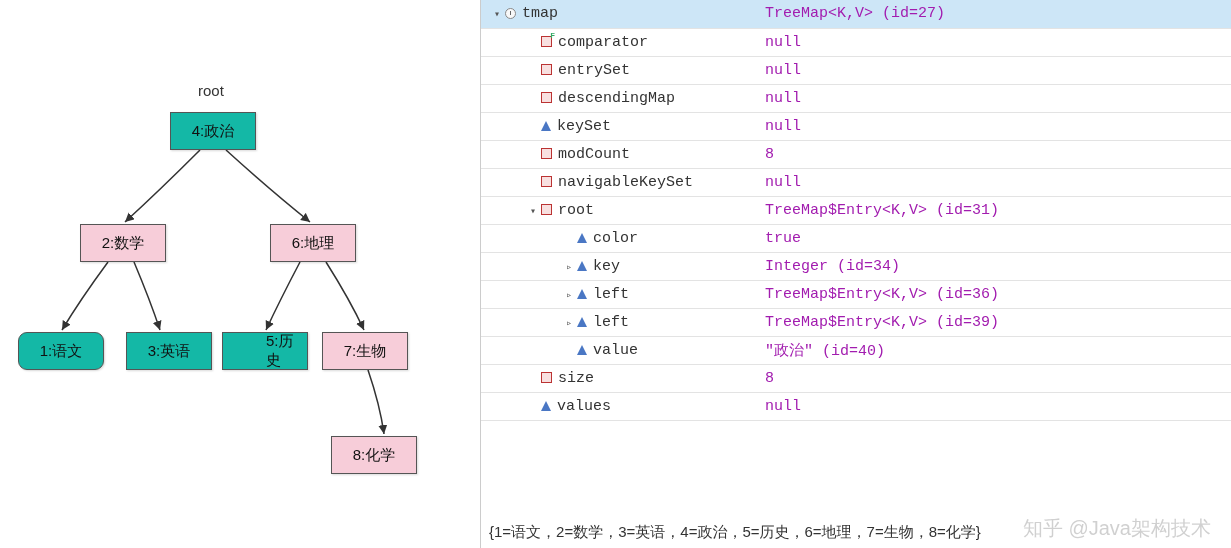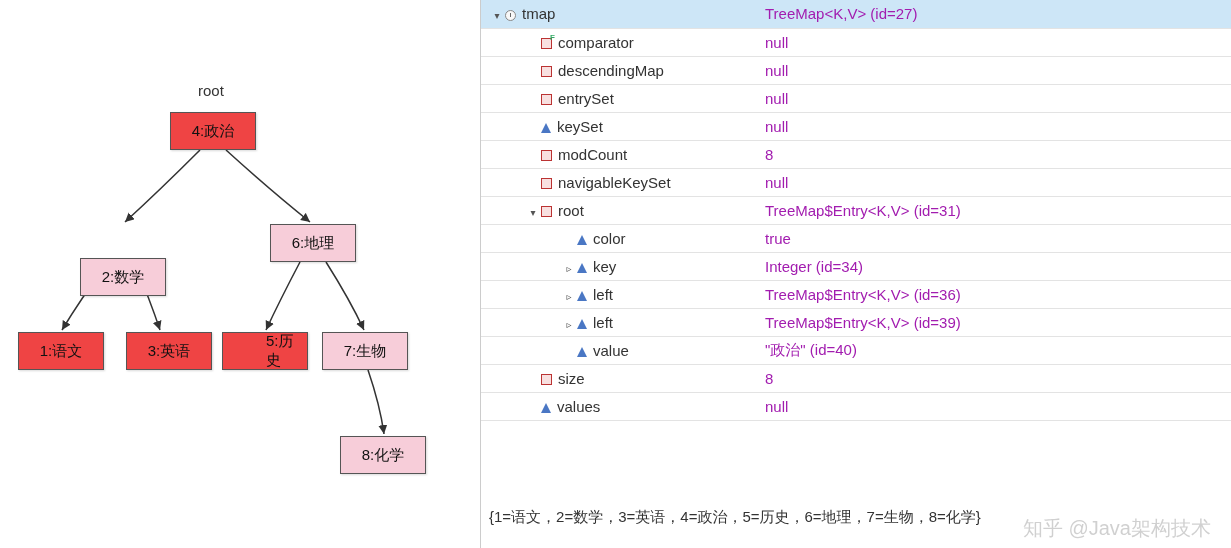--- a/index.html
+++ b/index.html
@@ -36,39 +36,40 @@
     width: 86px;
     height: 38px;
     border: 1px solid #555;
     display: flex;
     align-items: center;
     justify-content: center;
     font-size: 15px;
     color: #222;
     box-shadow: 1px 1px 2px rgba(0,0,0,0.15);
   }
-  .node.gray { background: #ef4444; color: #111; }
+  .node.gray { background: #14b8a6; color: #111; }
   .node.pink { background: #f7cdd9; color: #111; }
   svg.edges {
     position: absolute;
     top: 0; left: 0;
     width: 480px; height: 520px;
     pointer-events: none;
   }
   
   .vars-panel {
     flex: 1;
     border-left: 1px solid #ccc;
     position: relative;
     background: #fff;
   }
   .vars-table {
     width: 100%;
     border-collapse: collapse;
     font-size: 15px;
+    font-family: Liberation Mono, monospace;
   }
   .vars-table tr {
     border-bottom: 1px solid #e3e3e3;
     height: 28px;
   }
   .vars-table tr.selected {
     background: #cde6f7;
   }
   .vars-table td {
     padding: 3px 4px;
@@ -126,21 +127,21 @@
   }
   .icon.tri {
     width: 0; height: 0;
     border-left: 5px solid transparent;
     border-right: 5px solid transparent;
     border-bottom: 10px solid #4a77c4;
     background: none;
   }
   .footer-line {
     position: absolute;
-    bottom: 21px;
+    bottom: 6px;
     left: 8px;
     right: 8px;
     font-size: 15px;
     color: #333;
   }
   .watermark {
     position: absolute;
     right: 20px;
     bottom: 6px;
     font-size: 20px;
@@ -174,47 +175,47 @@
 
       <path d="M300,262 Q280,300 266,330" stroke="#333" fill="none" stroke-width="1.5" marker-end="url(#arrow)"></path>
 
       <path d="M326,262 Q350,300 364,330" stroke="#333" fill="none" stroke-width="1.5" marker-end="url(#arrow)"></path>
 
       <path d="M368,370 Q380,405 384,434" stroke="#333" fill="none" stroke-width="1.5" marker-end="url(#arrow)"></path>
     </svg>
 
     <div id="tree-nodes">
         <div class="node gray" style="left: 170px; top: 112px;">4:政治</div>
-        <div class="node pink" style="left: 80px; top: 224px; margin-top: 34px;">2:数学</div>
+        <div class="node pink" style="left: 80px; top: 224px;">2:数学</div>
         <div class="node pink" style="left: 270px; top: 224px;">6:地理</div>
-        <div class="node gray" style="left: 18px; top: 332px;">1:语文</div>
+        <div class="node gray" style="left: 18px; top: 332px; border-radius: 9px;">1:语文</div>
         <div class="node gray" style="left: 126px; top: 332px;">3:英语</div>
         <div class="node gray" style="left: 222px; top: 332px; padding-left: 43px;">5:历史</div>
         <div class="node pink" style="left: 322px; top: 332px;">7:生物</div>
-        <div class="node pink" style="left: 340px; top: 436px;">8:化学</div>
+        <div class="node pink" style="left: 331px; top: 436px;">8:化学</div>
       </div>
   </div>
 
   <div class="vars-panel">
     <table class="vars-table">
       <tbody id="vars-body">
           <tr class="selected">
             <td class="name-col"><span class="indent-0" style="display: inline-block;"><span class="expander">▾</span><span class="icon clock"></span><span>tmap</span></span></td>
             <td class="val-col">TreeMap&lt;K,V&gt;  (id=27)</td>
           </tr>
           <tr>
             <td class="name-col"><span class="indent-1" style="display: inline-block;"><span class="expander"></span><span class="icon finalbox"></span><span>comparator</span></span></td>
             <td class="val-col">null</td>
           </tr>
           <tr>
+            <td class="name-col"><span class="indent-1" style="display: inline-block;"><span class="expander"></span><span class="icon redbox"></span><span>entrySet</span></span></td>
+            <td class="val-col">null</td>
+          </tr>
+          <tr>
             <td class="name-col"><span class="indent-1" style="display: inline-block;"><span class="expander"></span><span class="icon redbox"></span><span>descendingMap</span></span></td>
-            <td class="val-col">null</td>
-          </tr>
-          <tr>
-            <td class="name-col"><span class="indent-1" style="display: inline-block;"><span class="expander"></span><span class="icon redbox"></span><span>entrySet</span></span></td>
             <td class="val-col">null</td>
           </tr>
           <tr>
             <td class="name-col"><span class="indent-1" style="display: inline-block;"><span class="expander"></span><span class="icon tri"></span><span>keySet</span></span></td>
             <td class="val-col">null</td>
           </tr>
           <tr>
             <td class="name-col"><span class="indent-1" style="display: inline-block;"><span class="expander"></span><span class="icon redbox"></span><span>modCount</span></span></td>
             <td class="val-col">8</td>
           </tr>

